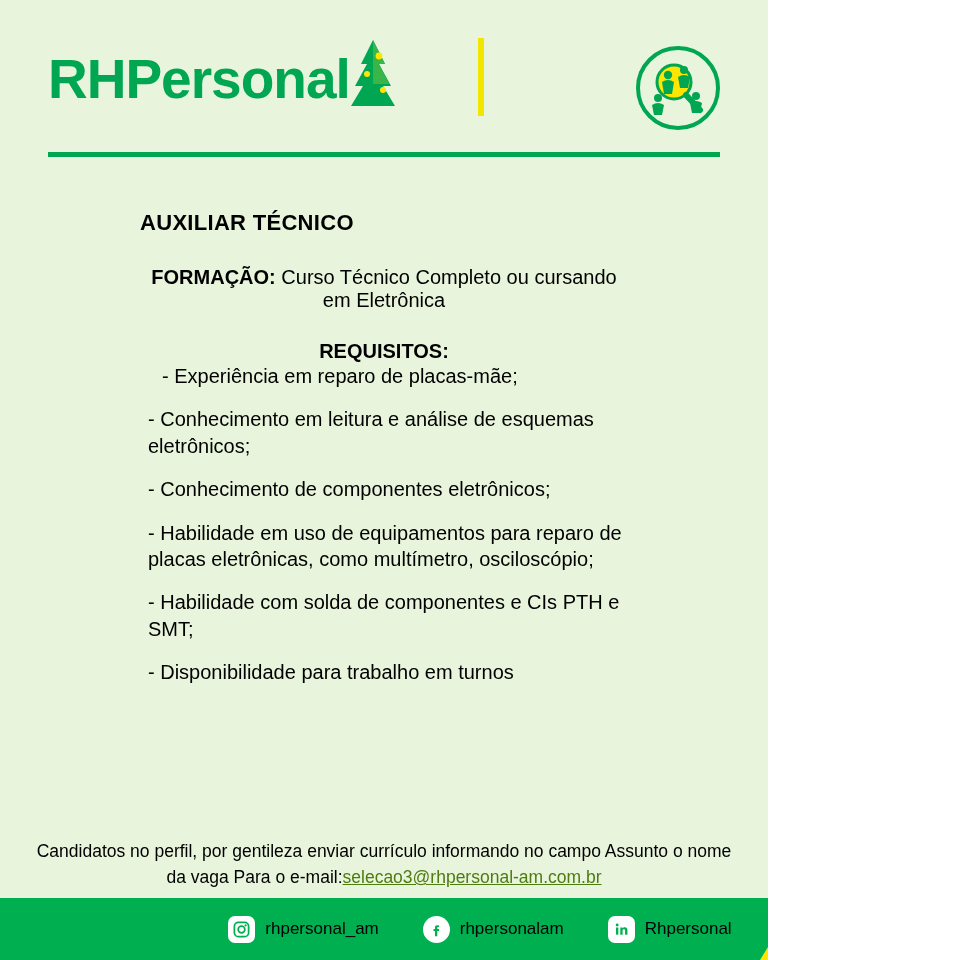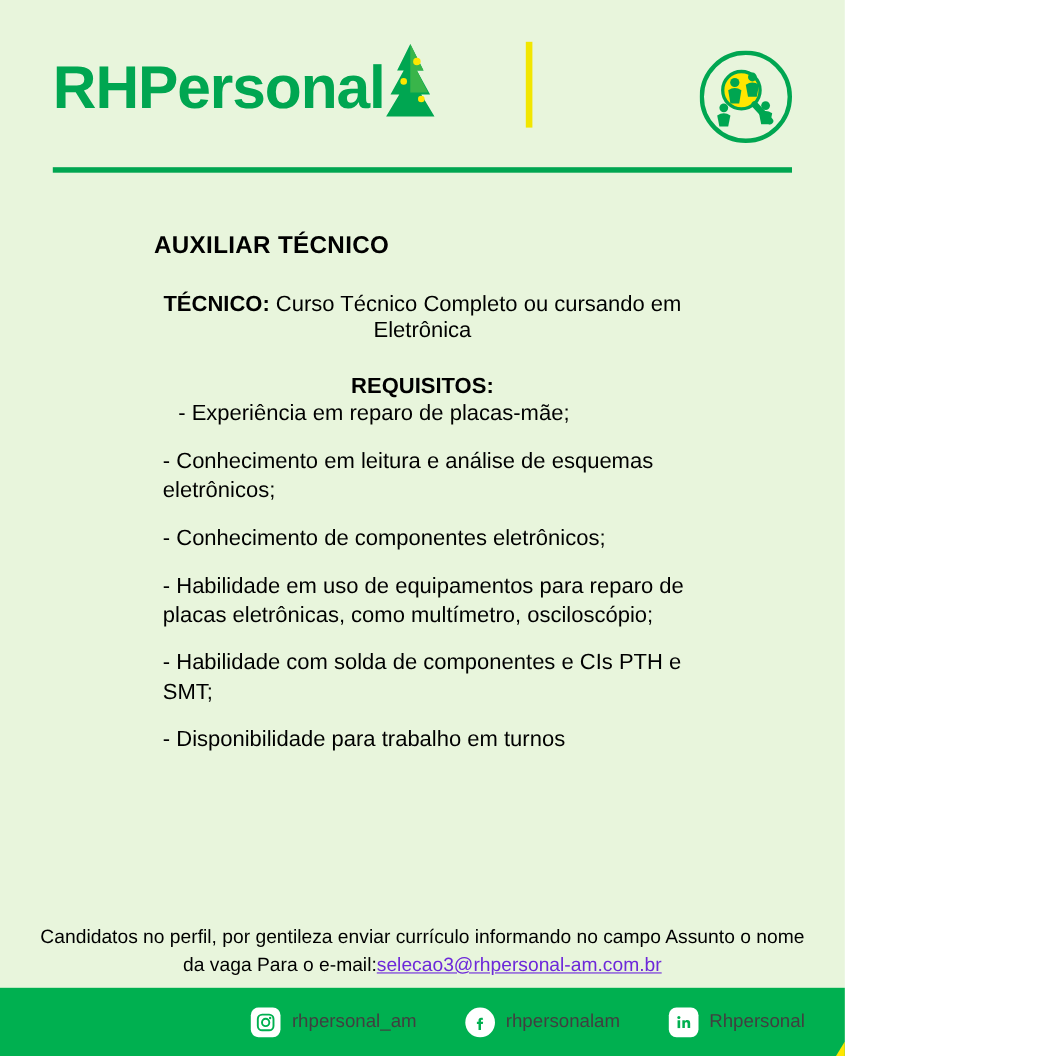--- a/index.html
+++ b/index.html
@@ -119,21 +119,21 @@
     position: absolute;
     left: 0; right: 0;
     top: 838px;
     text-align: center;
     font-size: 17.5px;
     color: #000;
     line-height: 1.5;
     padding: 0 34px;
   }
   .note a {
-    color: #6d28d9;
+    color: #4d7c0f;
     text-decoration: underline;
   }
 
   
   .footer {
     position: absolute;
     left: 0; bottom: 0;
     width: 960px;
     height: 62px;
     background: #00b050;
@@ -151,21 +151,21 @@
     clip-path: polygon(38px 0, 200px 0, 200px 62px, 0 62px);
   }
   .social {
     display: flex;
     align-items: center;
     gap: 10px;
     position: relative;
     z-index: 2;
   }
   .social .handle {
-    color: #404040;
+    color: #000000;
     font-size: 17px;
   }
   .ic {
     width: 27px; height: 27px;
     border-radius: 7px;
     background: #ffffff;
     display: flex;
     align-items: center;
     justify-content: center;
     flex: none;
@@ -208,21 +208,21 @@
         <path d="M54 57 q6 -4 12 0 l-2 10 h-8 z" fill="#00a651"></path>
       </svg>
     </div>
     <div class="header-rule"></div>
   </div>
 
   <div class="content">
     <div class="job-title">AUXILIAR TÉCNICO</div>
 
     <div class="formacao">
-      <span class="lbl">TÉCNICO:</span>
+      <span class="lbl">FORMAÇÃO:</span>
       <span>Curso Técnico Completo ou cursando em Eletrônica</span>
     </div>
 
     <div class="req-title">REQUISITOS:</div>
 
     <div class="req-list">
       <div class="req-item first">- Experiência em reparo de placas-mãe;</div>
       <div class="req-item">- Conhecimento em leitura e análise de esquemas eletrônicos;</div>
       <div class="req-item">- Conhecimento de componentes eletrônicos;</div>
       <div class="req-item">- Habilidade em uso de equipamentos para reparo de placas eletrônicas, como multímetro, osciloscópio;</div>

